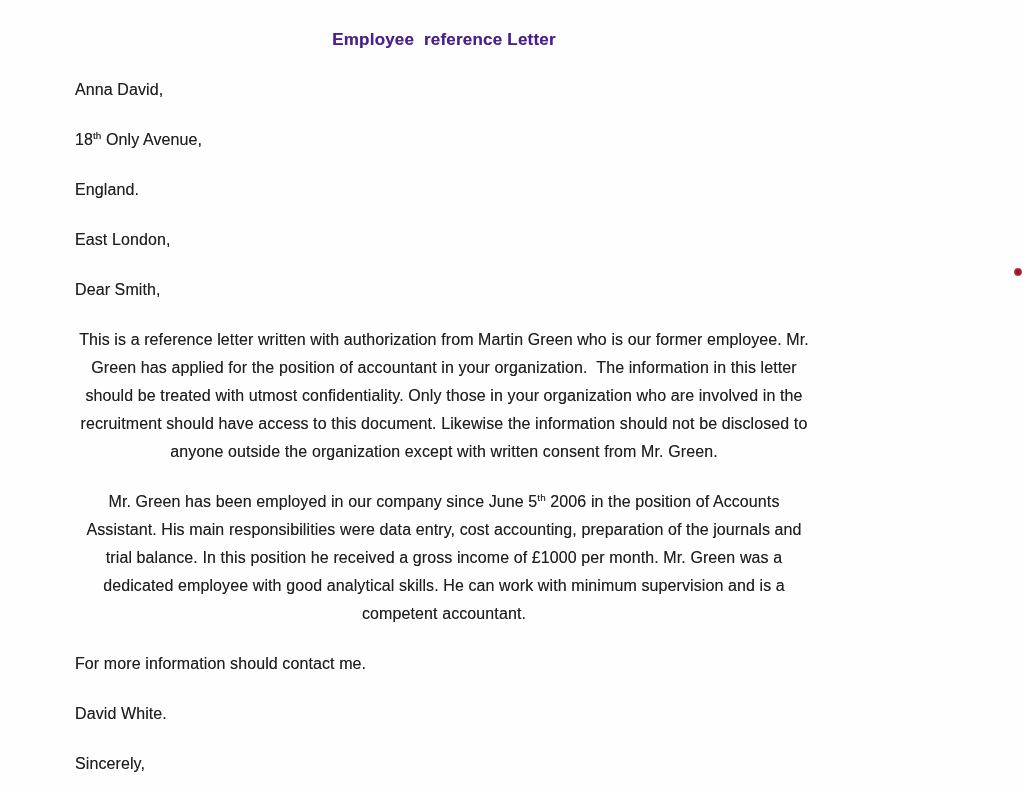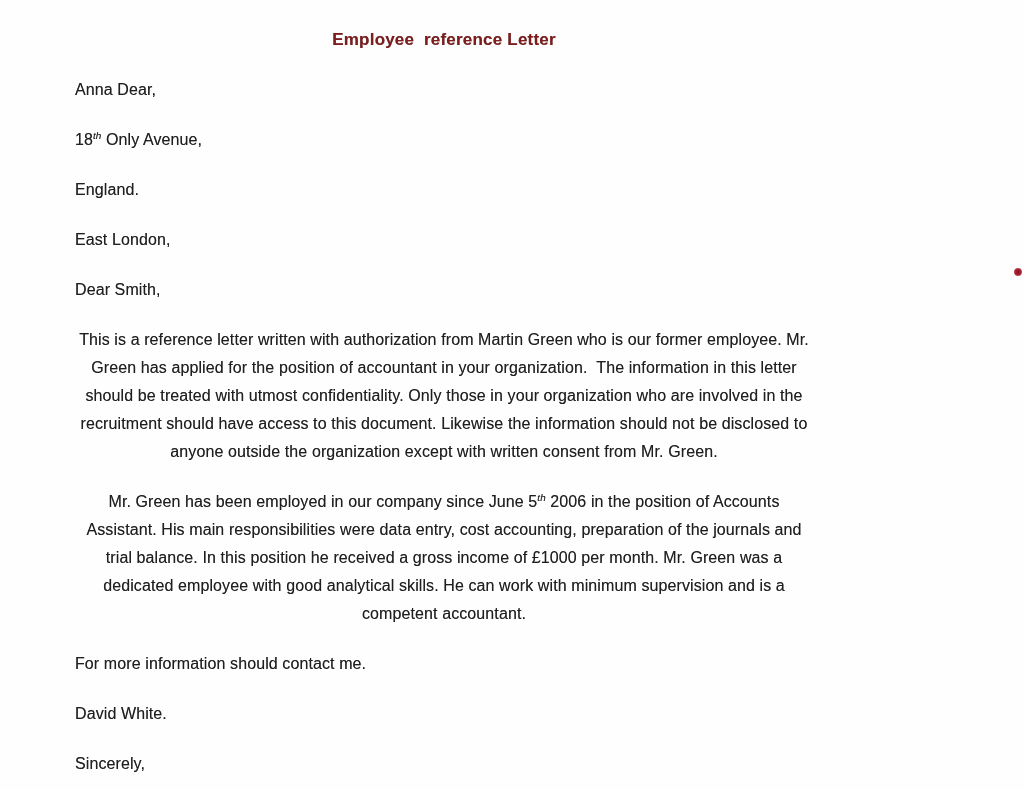--- a/index.html
+++ b/index.html
@@ -20,62 +20,61 @@
     box-sizing: border-box;
     padding: 26px 0 0 75px;
     text-shadow: 0 0 0.6px rgba(30,30,30,0.55);
   }
   .content {
     width: 738px;
   }
   .title {
     font-size: 17px;
     font-weight: bold;
-    color: #7f1d1d;
+    color: #4c1d95;
     text-align: center;
     margin: 0 0 22px 0;
     line-height: 28px;
     white-space: pre-wrap;
     letter-spacing: 0.2px;
   }
   .line, .para {
     font-size: 16px;
     line-height: 28px;
     margin: 0 0 22px 0;
     white-space: pre-wrap;
     letter-spacing: 0.1px;
   }
   .para {
     text-align: center;
   }
   sup.sup {
     font-size: 0.62em;
     line-height: 0;
     vertical-align: super;
-    font-style: italic;
   }
   .red-dot {
     position: absolute;
     left: 1014px;
     top: 268px;
     width: 8px;
     height: 8px;
     border-radius: 50%;
     background: radial-gradient(circle at 50% 50%, #7a1420 0%, var(--accent-dot, #b22237) 55%, rgba(178,34,55,0.25) 100%);
   }
 </style>
 </head>
 <body>
 
 <div class="page">
   <div class="content">
 
     <h1 class="title">Employee  reference Letter</h1>
 
-    <p class="line">Anna Dear,</p>
+    <p class="line">Anna David,</p>
 
     <p class="line"><span>18</span><sup class="sup">th</sup><span> Only Avenue,</span></p>
 
     <p class="line">England.</p>
 
     <p class="line">East London,</p>
 
     <p class="line">Dear Smith,</p>
 
     <p class="para">This is a reference letter written with authorization from Martin Green who is our former employee. Mr. Green has applied for the position of accountant in your organization.  The information in this letter should be treated with utmost confidentiality. Only those in your organization who are involved in the recruitment should have access to this document. Likewise the information should not be disclosed to anyone outside the organization except with written consent from Mr. Green.</p>

